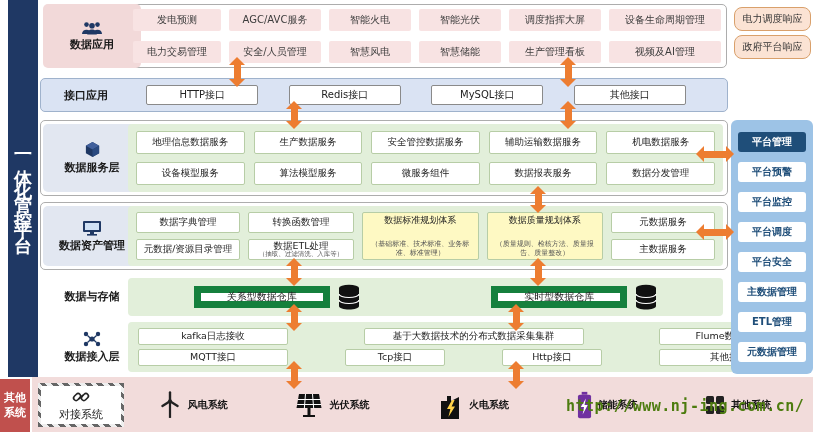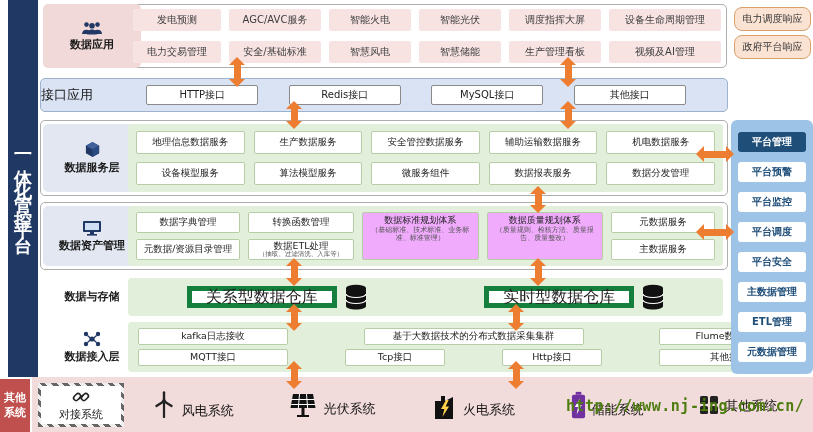--- a/index.html
+++ b/index.html
@@ -26,52 +26,52 @@
   .outer.app{left:127px;top:4px;width:600px;height:64px}
   .outer.svc{left:40px;top:120px;width:688px;height:76px;background:transparent}
   .outer.asset{left:40px;top:202px;width:688px;height:68px;background:transparent}
 
   
   .app-items{position:absolute;left:133px;top:9px;width:588px;height:54px;display:grid;grid-template-columns:88px 92px 82px 82px 92px 112px;grid-template-rows:22px 22px;row-gap:10px;justify-content:space-between}
   .app-item{background:#f8e3e3;border-radius:2px;display:flex;align-items:center;justify-content:center;font-size:10px;color:#3c3c3c;white-space:nowrap}
 
   
   .iface{position:absolute;left:40px;top:78px;width:688px;height:34px;background:#dae3f3;border:1px solid #9fb2cc;border-radius:5px;display:flex;align-items:center}
-  .iface .lab{width:90px;text-align:left;font-weight:400;font-size:13px;color:#1a1a1a}
+  .iface .lab{width:90px;text-align:center;font-weight:700;font-size:11px;color:#1a1a1a}
   .iface-items{flex:1;display:flex;justify-content:space-around;padding-right:26px}
   .iface-item{width:112px;height:20px;background:#fff;border:1px solid #8a8a8a;border-radius:2px;display:flex;align-items:center;justify-content:center;font-size:10px}
 
   
   .green{position:absolute;background:#e2efda;border-radius:4px}
   .g-item{background:#fff;border:1px solid #b7cda6;border-radius:2px;display:flex;align-items:center;justify-content:center;font-size:9.5px;white-space:nowrap;color:#222}
 
   .svc-green{left:128px;top:124px;width:595px;height:68px;display:grid;grid-template-columns:repeat(5,1fr);grid-template-rows:1fr 1fr;column-gap:9px;row-gap:8px;padding:7px 8px}
 
   .asset-green{left:128px;top:206px;width:595px;height:60px;display:grid;grid-template-columns:1fr 1.02fr 1.12fr 1.12fr 1fr;column-gap:8px;padding:6px 8px}
   .asset-col{display:flex;flex-direction:column;gap:6px}
   .asset-col .g-item{flex:1}
   .two-line{flex-direction:column;line-height:1.1}
   .two-line .sub{font-size:6.5px;color:#555;white-space:normal;text-align:center}
-  .tall-item{background:#f0abfc;border:1px solid #b7cda6;border-radius:2px;display:flex;flex-direction:column;align-items:center;justify-content:flex-start;font-size:9px;line-height:1.2;text-align:center;padding:2px 3px}
+  .tall-item{background:#fef9c3;border:1px solid #b7cda6;border-radius:2px;display:flex;flex-direction:column;align-items:center;justify-content:space-between;font-size:9px;line-height:1.2;text-align:center;padding:2px 3px}
   .tall-item .sub{font-size:7px;color:#555;white-space:normal}
 
   .storage-green{left:128px;top:278px;width:595px;height:38px;display:flex;align-items:center;justify-content:space-around}
   .store-group{display:flex;align-items:center;gap:8px}
-  .store-box{width:150px;height:22px;background:#fff;border:5px solid #15803d;display:flex;align-items:center;justify-content:center;font-size:16px}
+  .store-box{width:136px;height:22px;background:#fff;border:7px solid #15803d;display:flex;align-items:center;justify-content:center;font-size:10px}
 
   .ingest-green{left:128px;top:322px;width:681px;height:50px;padding:6px 10px;display:flex;flex-direction:column;justify-content:space-between}
   .ingest-row{display:flex;justify-content:space-between;align-items:center}
   .ingest-row .g-item{height:17px}
   .w150{width:150px}.w220{width:220px}.w140{width:140px}.w100{width:100px}
 
   
   .bottom-strip{position:absolute;left:32px;top:377px;width:781px;height:55px;background:#f2dcdb;display:flex;align-items:center;padding:0 8px 0 6px}
   .dock-box{width:86px;height:44px;background:#fff;border:3px solid #777;border-image:repeating-linear-gradient(45deg,#666 0 4px,#efefef 4px 8px) 3;display:flex;flex-direction:column;align-items:center;justify-content:center;gap:1px;font-weight:400;font-size:11px}
   .systems{flex:1;display:flex;justify-content:space-around;align-items:center}
-  .sys{display:flex;align-items:flex-end;gap:6px;font-weight:400;font-size:13px;color:#141414}
+  .sys{display:flex;align-items:center;gap:6px;font-weight:700;font-size:10px;color:#141414}
 
   
   .rt{position:absolute;left:734px;width:77px;height:24px;background:#fbe3d4;border:1px solid #d9a06b;border-radius:8px;display:flex;align-items:center;justify-content:center;font-size:10px;color:#333}
   .rt.r1{top:7px}.rt.r2{top:35px}
   .panel{position:absolute;left:731px;top:120px;width:82px;height:254px;background:#9dc3e6;border-radius:6px;display:flex;flex-direction:column;align-items:center;justify-content:space-evenly;padding:2px 0}
   .pitem{width:68px;height:20px;background:#fff;border-radius:3px;display:flex;align-items:center;justify-content:center;font-size:10px;color:#1f4e79;font-weight:700}
   .pitem.active{background:#1f4e79;color:#fff}
 
   
   .va{position:absolute;width:16px;display:flex;flex-direction:column;align-items:center;z-index:9}
@@ -116,21 +116,21 @@
     <span>数据应用</span>
   </div>
   <div class="app-items">
     <div class="app-item">发电预测</div>
     <div class="app-item">AGC/AVC服务</div>
     <div class="app-item">智能火电</div>
     <div class="app-item">智能光伏</div>
     <div class="app-item">调度指挥大屏</div>
     <div class="app-item">设备生命周期管理</div>
     <div class="app-item">电力交易管理</div>
-    <div class="app-item">安全/基础标准</div>
+    <div class="app-item">安全/人员管理</div>
     <div class="app-item">智慧风电</div>
     <div class="app-item">智慧储能</div>
     <div class="app-item">生产管理看板</div>
     <div class="app-item">视频及AI管理</div>
   </div>
 
   <div class="iface">
     <span class="lab">接口应用</span>
     <div class="iface-items">
       <div class="iface-item">HTTP接口</div>

